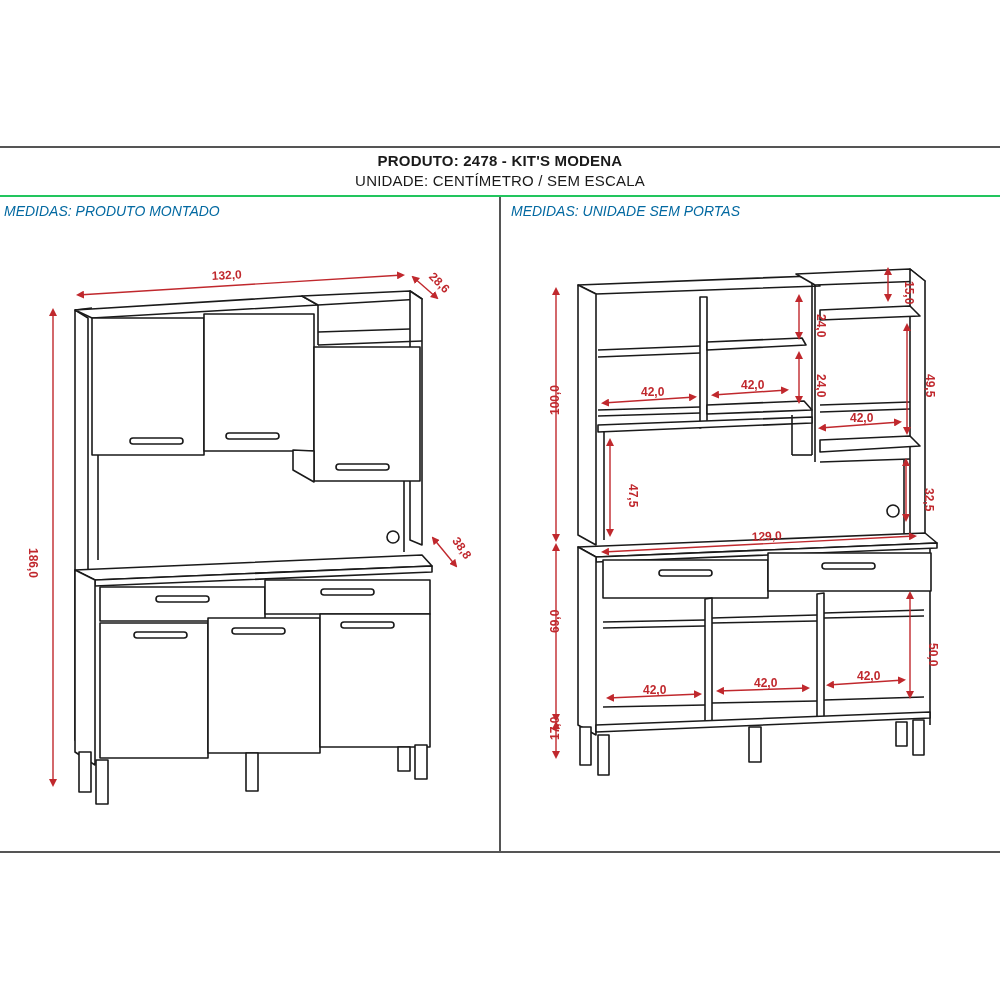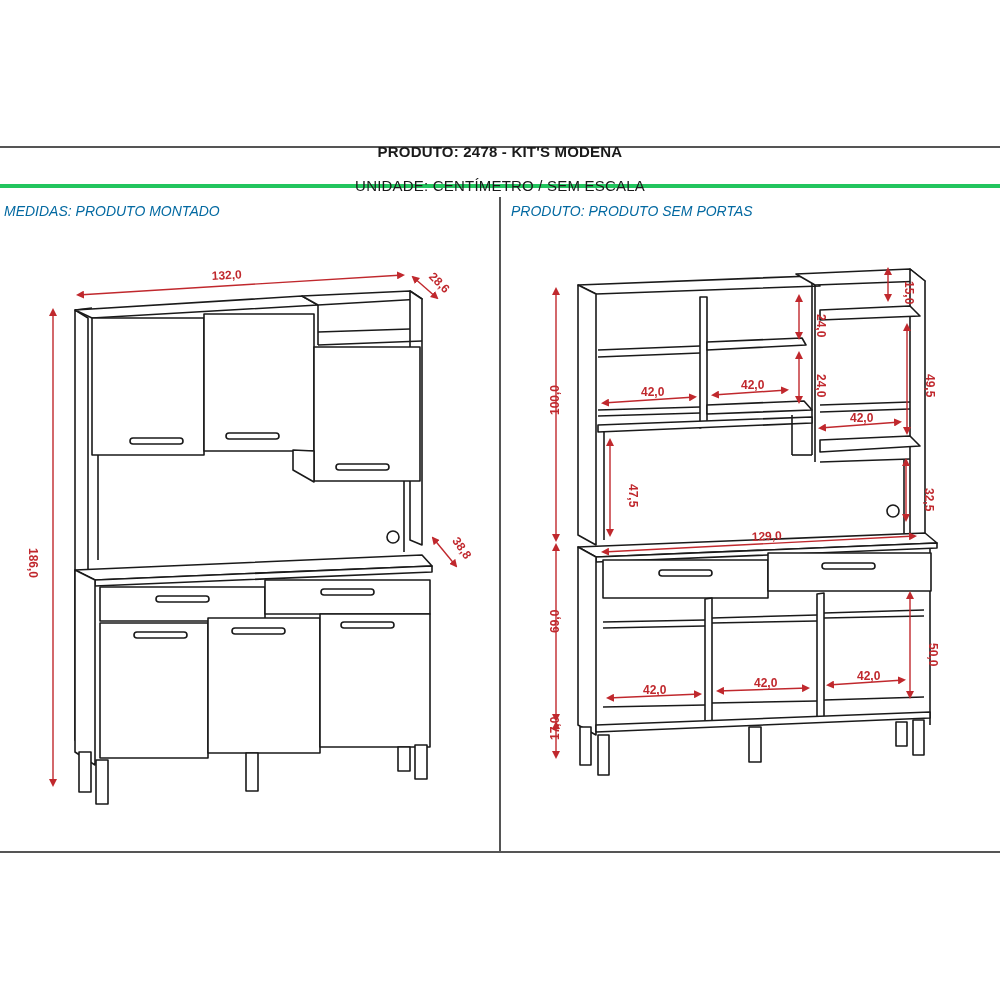--- a/index.html
+++ b/index.html
@@ -1,36 +1,36 @@
 <!DOCTYPE html>
 <html><head>
 <meta charset="utf-8">
 <style>
   html,body{margin:0;padding:0;background:#ffffff;}
   body{width:1000px;height:1000px;position:relative;overflow:hidden;font-family:"Liberation Sans",sans-serif;color:#1a1a1a;}
   .frame{position:absolute;left:0;top:146px;width:1000px;height:707px;border-top:2px solid #555;border-bottom:2px solid #555;box-sizing:border-box;}
-  .header{position:absolute;left:0;top:139px;width:1000px;height:49px;text-align:center;border-bottom:4px solid #22c55e;box-sizing:border-box;}
+  .header{position:absolute;left:0;top:148px;width:1000px;height:49px;text-align:center;border-bottom:2px solid #22c55e;box-sizing:border-box;}
   .title{font-weight:bold;font-size:15px;margin-top:4px;letter-spacing:0.2px;}
-  .subtitle{font-size:15px;margin-top:17px;letter-spacing:0.2px;}
+  .subtitle{font-size:15px;margin-top:3px;letter-spacing:0.2px;}
   .divider{position:absolute;left:499px;top:197px;width:2px;height:656px;background:#555;}
   .panel-label{position:absolute;top:203px;font-style:italic;font-size:14px;color:#0369a1;}
   svg{position:absolute;left:0;top:0;}
   .dim{fill:#c0282d;font-family:"Liberation Sans",sans-serif;font-size:12px;font-weight:bold;}
 </style>
 </head>
 <body>
 
 <div class="frame"></div>
 <div class="header">
   <div class="title">PRODUTO: 2478 - KIT'S MODENA</div>
   <div class="subtitle">UNIDADE: CENTÍMETRO / SEM ESCALA</div>
 </div>
 <div class="divider"></div>
 <div class="panel-label" style="left:4px;">MEDIDAS: PRODUTO MONTADO</div>
-<div class="panel-label" style="left:511px;">PRODUTO: PRODUTO SEM PORTAS</div>
+<div class="panel-label" style="left:511px;">MEDIDAS: UNIDADE SEM PORTAS</div>
 
 <svg width="1000" height="1000" viewBox="0 0 1000 1000">
   <defs>
     <marker id="ah" markerWidth="8" markerHeight="8" refX="6" refY="4" orient="auto-start-reverse" markerUnits="userSpaceOnUse">
       <path d="M0,0 L8,4 L0,8 z" fill="#c0282d"></path>
     </marker>
   </defs>
 
   <g fill="#fff" stroke="#1a1a1a" stroke-width="1.6" stroke-linejoin="round">
 

